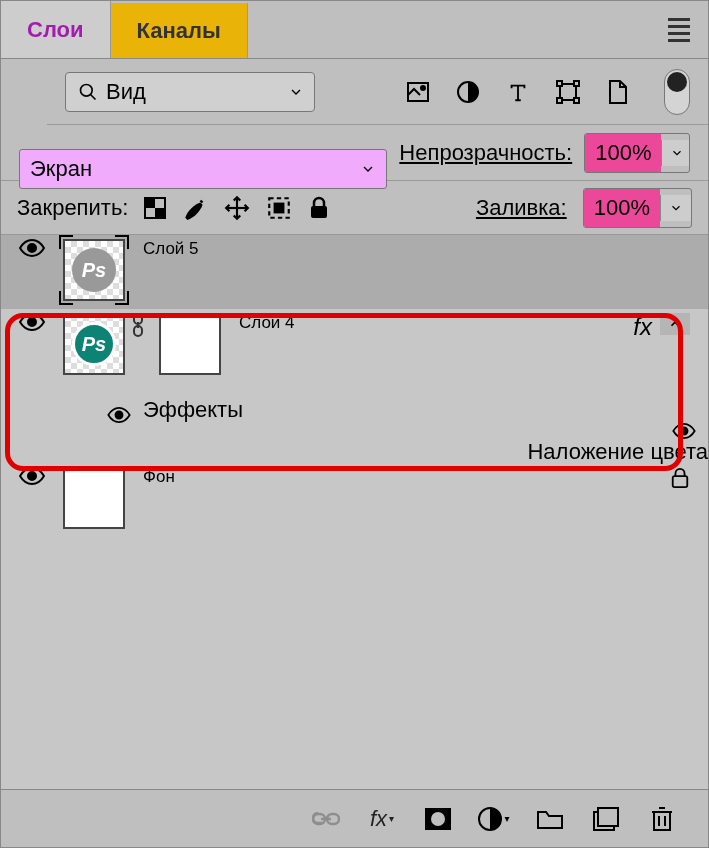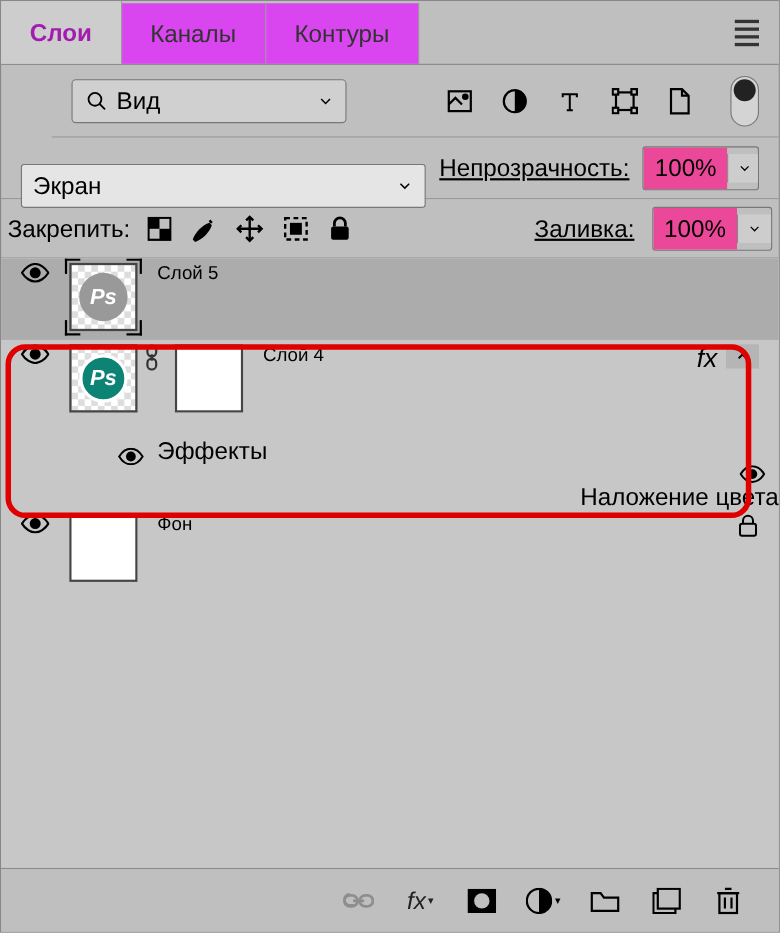--- a/index.html
+++ b/index.html
@@ -26,21 +26,21 @@
     cursor: pointer;
     border-right: 1px solid #999;
   }
   .tab.active {
     background: #cdcdcd;
     font-weight: bold;
     color: #a21caf;
     border-top: none;
     text-align: right;
   }
-  .tab:not(.active) { background: #d946ef; margin-top: 2px; }
+  .tab:not(.active) { background: #eab308; margin-top: 2px; font-weight: bold; }
   .menu-icon { margin-left: auto; padding: 0 18px; display:flex; align-items:center; cursor:pointer; }
   .hamburger { display:flex; flex-direction:column; gap:4px; }
   .hamburger span { width:22px; height:3px; background:#333; }
 
   
   .filter-row {
     height: 66px; display:flex; align-items:center; padding:0 18px;
     border-bottom: 1px solid #999;
     gap: 10px;
     margin-left: 46px;
@@ -68,40 +68,40 @@
     width:20px; height:20px; border-radius:50%; background:#222;
   }
 
   
   .blend-row {
     height: 56px; display:flex; align-items:center; padding: 0 18px; gap:12px;
     border-bottom: 1px solid #999;
   }
   .blend-select {
     display:flex; align-items:center;
-    border:1px solid #777; background:#e5e5e5;
+    border:1px solid #777; background:#f0abfc;
     border-radius:3px;
     padding: 6px 10px;
     width: 380px;
     font-size: 22px;
     margin-top: 32px;
   }
   .pct-input {
     display:flex; align-items:center;
     border:1px solid #777;
     border-radius:3px;
     overflow:hidden;
   }
   .pct-input .val { padding: 6px 10px; font-size:22px; background:#ec4899; }
   .pct-input .chevbox { padding: 6px 8px; background:#cdcdcd; border-left:1px solid #888; }
   .label-right { font-size:22px; color:#000;text-decoration:underline; }
 
   
   .lock-row {
-    height: 54px; display:flex; align-items:center; padding:0 6px; gap:16px;
+    height: 54px; display:flex; align-items:center; padding:0 16px; gap:16px;
     border-bottom: 1px solid #999;
   }
   .lock-label { font-size:22px; }
   .lock-ico { cursor:pointer; }
 
   
   .layers-list {
     flex:1 1 auto; background:#c7c7c7; position:relative;
     overflow:hidden;
   }
@@ -169,21 +169,20 @@
   .white-thumb { background:#fff !important; }
 </style>
 </head>
 <body>
 
 <div class="panel">
 
   <div class="tabs-row">
     <div class="tab active">Слои</div>
     <div class="tab">Каналы</div>
-    <div class="tab">Контуры</div>
     <div class="menu-icon">
       <div class="hamburger">
         <span></span>
           <span></span>
           <span></span>
           <span></span>
       </div>
     </div>
   </div>
 

